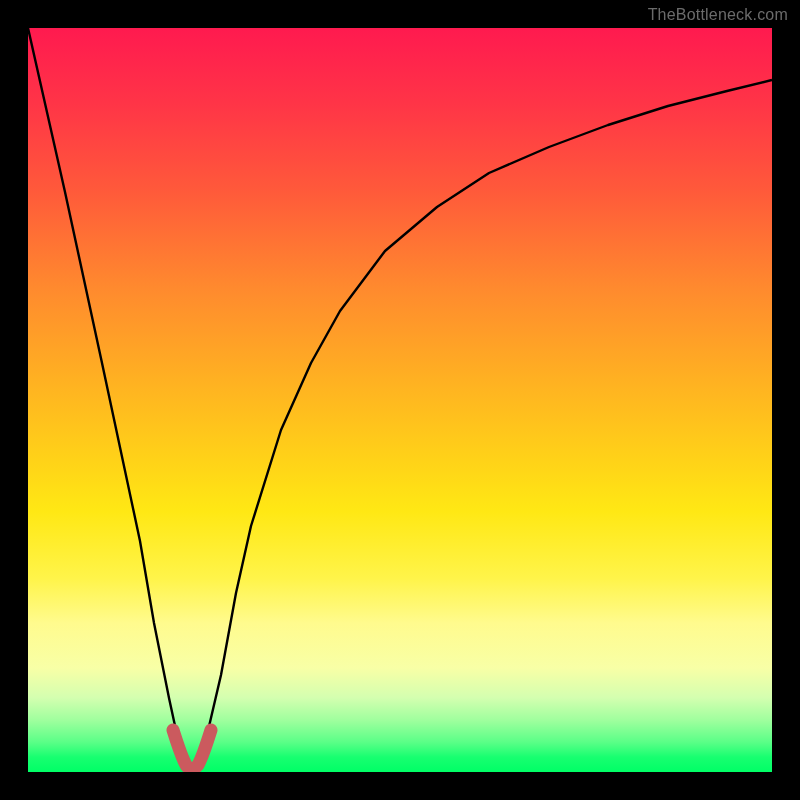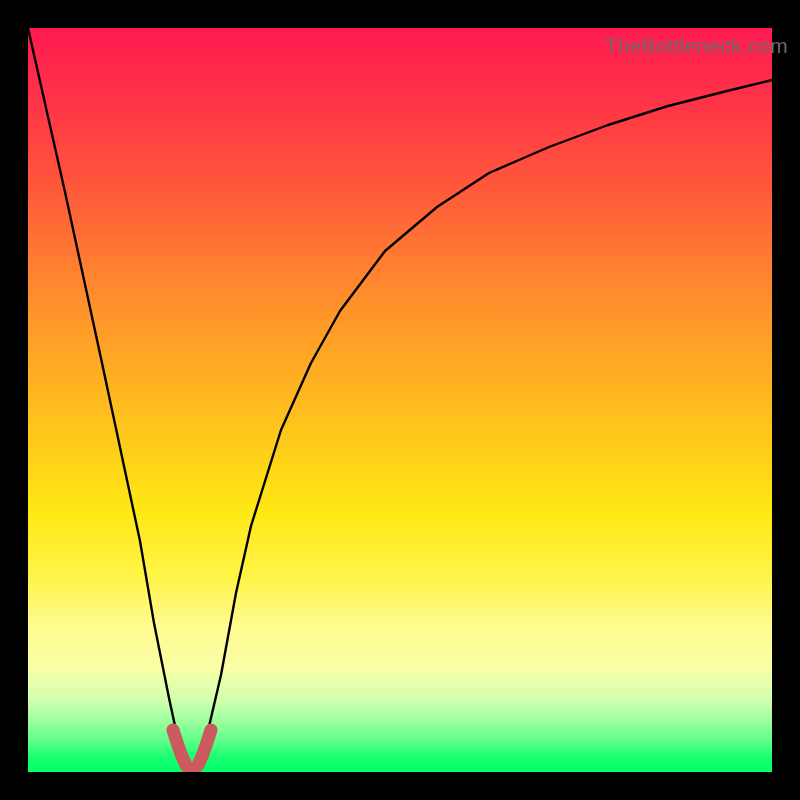--- a/index.html
+++ b/index.html
@@ -57,24 +57,23 @@
     left: 0;
     top: 0;
     width: 100%;
     height: 100%;
   }
   .watermark {
     position: absolute;
     top: 6px;
     right: 12px;
     color: #6b6b6b;
-    font-size: 21px;
+    font-size: 16px;
     letter-spacing: 0.2px;
     font-weight: 400;
-    margin-top: 28px;
   }
 </style>
 </head>
 <body>
 
 <div class="frame">
   <div class="plot">
     <div class="gradient"></div>
     <svg class="curves" viewBox="0 0 744 744" preserveAspectRatio="none">
       <path d="M 0 0

